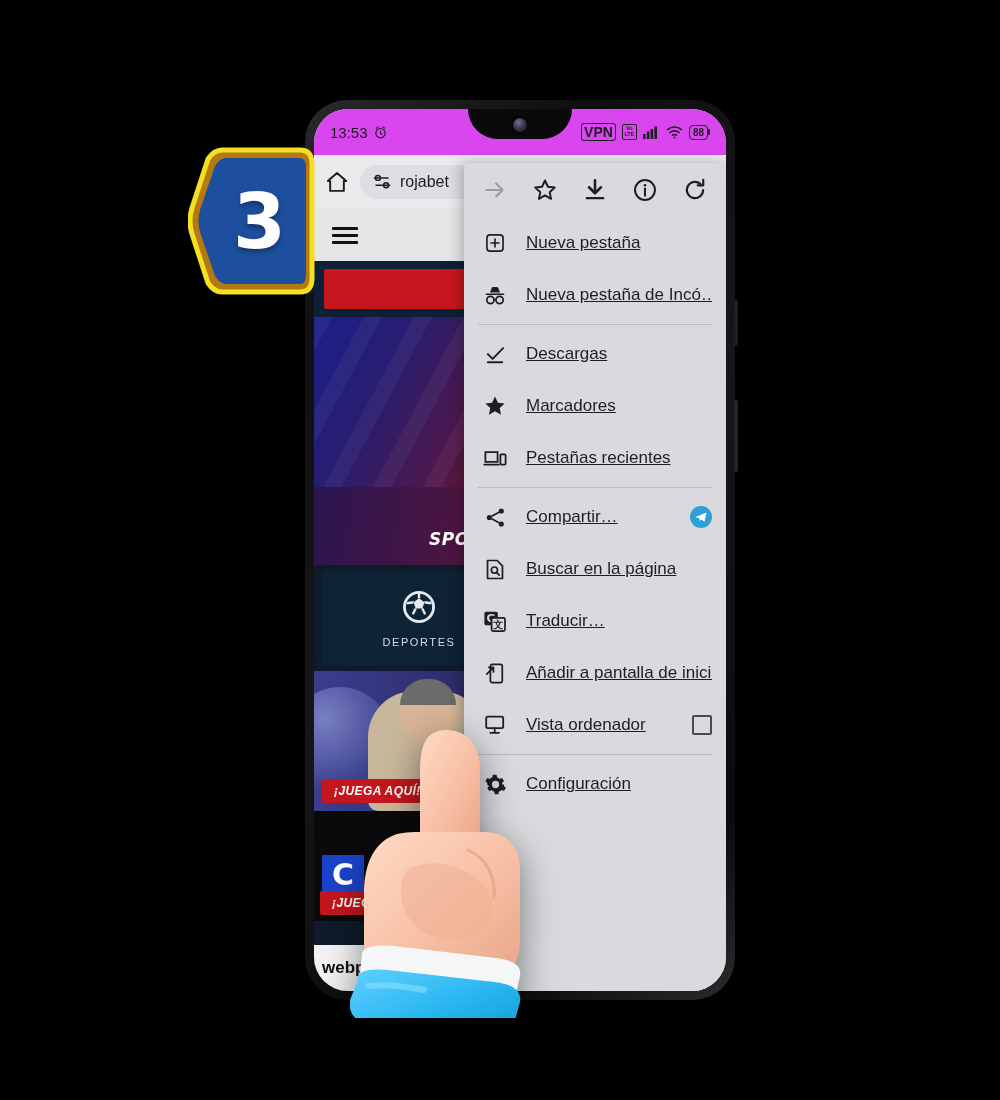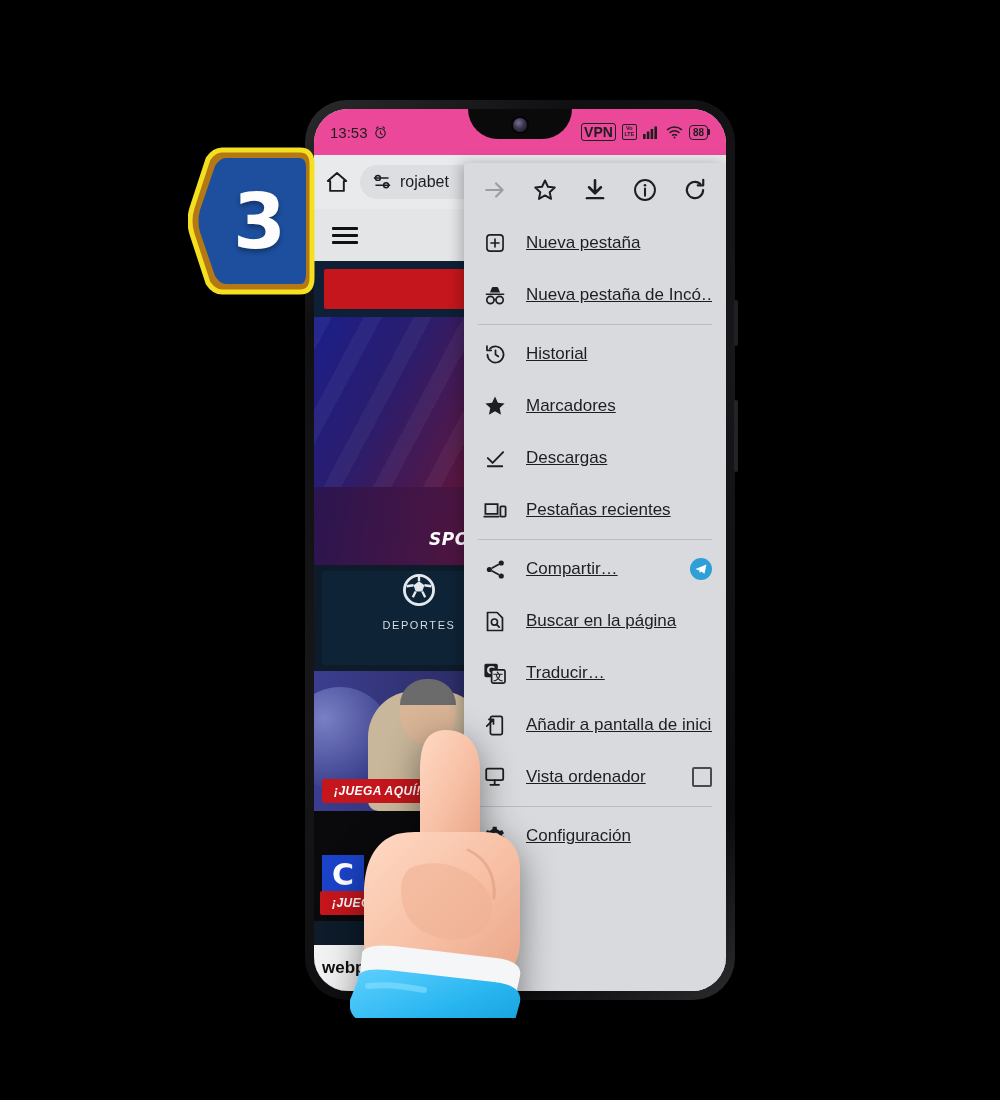--- a/index.html
+++ b/index.html
@@ -61,21 +61,21 @@
   }
   #notch .cam {
     position:absolute; left:50%; top:9px; transform:translateX(-50%);
     width:14px;height:14px;border-radius:50%;
     background: radial-gradient(circle at 40% 35%, #7b6e90 0%, #3b3550 45%, #141318 100%);
     box-shadow: 0 0 0 2px #050506;
   }
 
   
   #statusbar {
-    position:relative; height:46px; background:#ec4899;
+    position:relative; height:46px; background:#d946ef;
     display:flex; align-items:center; justify-content:space-between;
     padding: 0 16px; z-index:20; font-size:15px; color:#1d1d1f;
   }
   .sb-left { display:flex; align-items:center; gap:5px; }
   .sb-right { display:flex; align-items:center; gap:6px; }
   .vpn-box {
     border:1.6px solid #1d1d1f; border-radius:3px; font-size:14px;
     font-weight:bold; padding:1px 2px; line-height:1;
   }
   .volte-box {
@@ -124,21 +124,21 @@
     padding:3px 14px 4px 22px; transform:skewX(-9deg); border:2px solid #e9edf5;}
   #sponsor { height:78px; position:relative;
     background:linear-gradient(100deg,#2b1550 0%,#55153d 45%,#9c1220 100%); overflow:hidden;}
   #sponsor .c { position:absolute; left:0; right:0; top:14px; text-align:center; }
   #sponsor .brand { font-size:20px; font-weight:bold; font-style:italic; font-family:"DejaVu Sans",sans-serif;}
   #sponsor .brand .r{color:#e01a25;} #sponsor .brand .b{color:#1e4fd1;}
   #sponsor .sub { margin-top:4px; color:#fff; font-size:17px; font-weight:bold; font-style:italic;
     letter-spacing:.5px; font-family:"DejaVu Sans",sans-serif;}
   #tiles { display:flex; gap:8px; padding:6px 8px; background:#0d1b2a;}
   .tile { flex:1; height:94px; background:#0e2336; border-radius:3px;
-    display:flex; flex-direction:column; align-items:center; gap:10px;}
+    display:flex; flex-direction:column; align-items:center; justify-content:center; gap:10px;}
   .tile .lbl { color:#d7dde4; font-size:11px; letter-spacing:1.6px; }
   #person { height:140px; position:relative; overflow:hidden;
     background: linear-gradient(90deg,#3b3e8f 0%, #2b2a63 40%, #141431 70%, #0b0b18 100%);}
   #person .ball { position:absolute; left:-26px; top:16px; width:104px; height:104px; border-radius:50%;
     background: radial-gradient(circle at 35% 30%, #8f96d6, #3d4391 70%, #262a63); opacity:.75;}
   #person .body { position:absolute; left:54px; bottom:0; width:118px; height:120px;
     background:#c9b79b; border-radius:46px 46px 10px 10px;}
   #person .head { position:absolute; left:86px; top:10px; width:56px; height:64px; border-radius:50%;
     background:#d9b496;}
   #person .hair { position:absolute; left:86px; top:8px; width:56px; height:26px;
@@ -423,48 +423,38 @@
               <circle cx="7.4" cy="16" r="3.6" fill="none" stroke="#1e1e20" stroke-width="1.7"></circle>
               <circle cx="16.6" cy="16" r="3.6" fill="none" stroke="#1e1e20" stroke-width="1.7"></circle>
               <path d="M11 15.4h2" stroke="#1e1e20" stroke-width="1.5"></path>
             </svg>
           </span>
           <span class="mlabel">Nueva pestaña de Incó…</span>
         </div>
 
         <div class="msep"></div>
 
-        <div class="mrow">
-          <span class="mi">
-            <svg width="23" height="23" viewBox="0 0 24 24">
-                <path d="M3.6 12a8.4 8.4 0 1 0 2.6-6.1" fill="none" stroke="#1e1e20" stroke-width="1.8" stroke-linecap="round"></path>
-                <path d="M3.1 3.2v4.4h4.4" fill="none" stroke="#1e1e20" stroke-width="1.8" stroke-linecap="round" stroke-linejoin="round"></path>
-                <path d="M12 7.6V12l3 2" fill="none" stroke="#1e1e20" stroke-width="1.8" stroke-linecap="round"></path>
-              </svg>
-          </span>
-          <span class="mlabel">Historial</span>
-        </div>
-
-        <div class="mrow">
-          <span class="mi">
-            <svg width="24" height="24" viewBox="0 0 24 24">
-                <path d="M12 2.6l2.9 6.1 6.7.8-4.9 4.6 1.3 6.6L12 17.3 5.9 20.7l1.4-6.6L2.4 9.5l6.7-.8Z" fill="#1e1e20"></path>
-              </svg>
-          </span>
-          <span class="mlabel">Marcadores</span>
-        </div>
 
         <div class="mrow">
           <span class="mi">
             <svg width="23" height="23" viewBox="0 0 24 24">
                 <path d="M4 11.6 9 16.6 20 5.4" fill="none" stroke="#1e1e20" stroke-width="2" stroke-linecap="round" stroke-linejoin="round"></path>
                 <path d="M4 20h15" stroke="#1e1e20" stroke-width="2" stroke-linecap="round"></path>
               </svg>
           </span>
           <span class="mlabel">Descargas</span>
+        </div>
+
+        <div class="mrow">
+          <span class="mi">
+            <svg width="24" height="24" viewBox="0 0 24 24">
+                <path d="M12 2.6l2.9 6.1 6.7.8-4.9 4.6 1.3 6.6L12 17.3 5.9 20.7l1.4-6.6L2.4 9.5l6.7-.8Z" fill="#1e1e20"></path>
+              </svg>
+          </span>
+          <span class="mlabel">Marcadores</span>
         </div>
 
         <div class="mrow">
           <span class="mi">
             <svg width="24" height="22" viewBox="0 0 24 22">
                 <path d="M2.4 5.2h12.2v9.6H2.4Z" fill="none" stroke="#1e1e20" stroke-width="1.8"></path>
                 <path d="M1.2 17.6h14.6" stroke="#1e1e20" stroke-width="1.8" stroke-linecap="round"></path>
                 <rect x="17.4" y="7.4" width="5.2" height="10.2" rx="1" fill="none" stroke="#1e1e20" stroke-width="1.8"></rect>
               </svg>
           </span>

